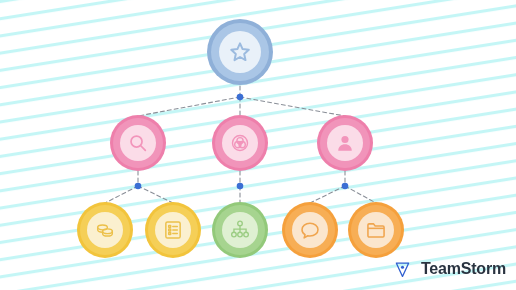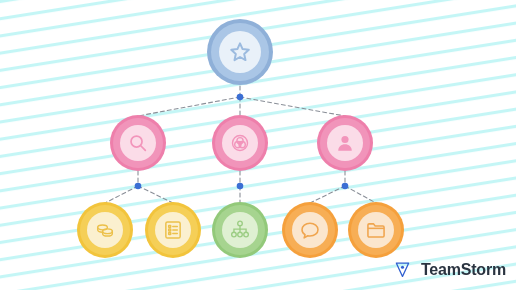--- a/index.html
+++ b/index.html
@@ -50,21 +50,20 @@
   }
   .node .glyph {
     position: relative;
     display: block;
   }
   #brand {
     position: absolute;
     right: 10px;
     bottom: 12px;
     display: flex;
-    align-items: center;
     gap: 11px;
     margin-top: 35px;
   }
   #brand .brand-text {
     font-family: "Liberation Sans", sans-serif;
     font-size: 16px;
     font-weight: bold;
     color: #2a3340;
     letter-spacing: -0.2px;
     line-height: 1;

